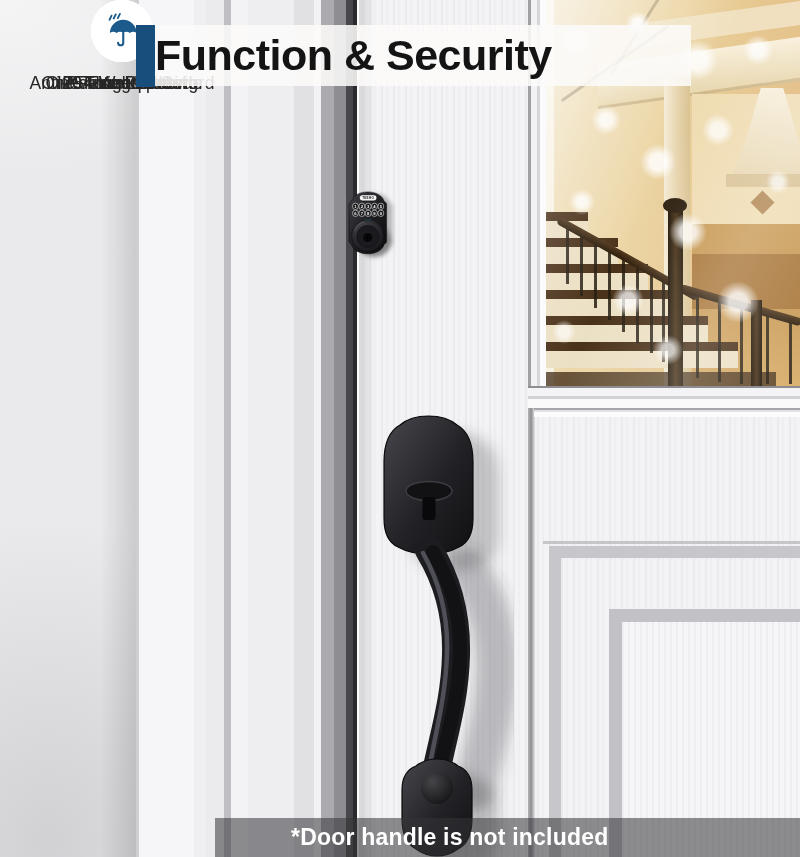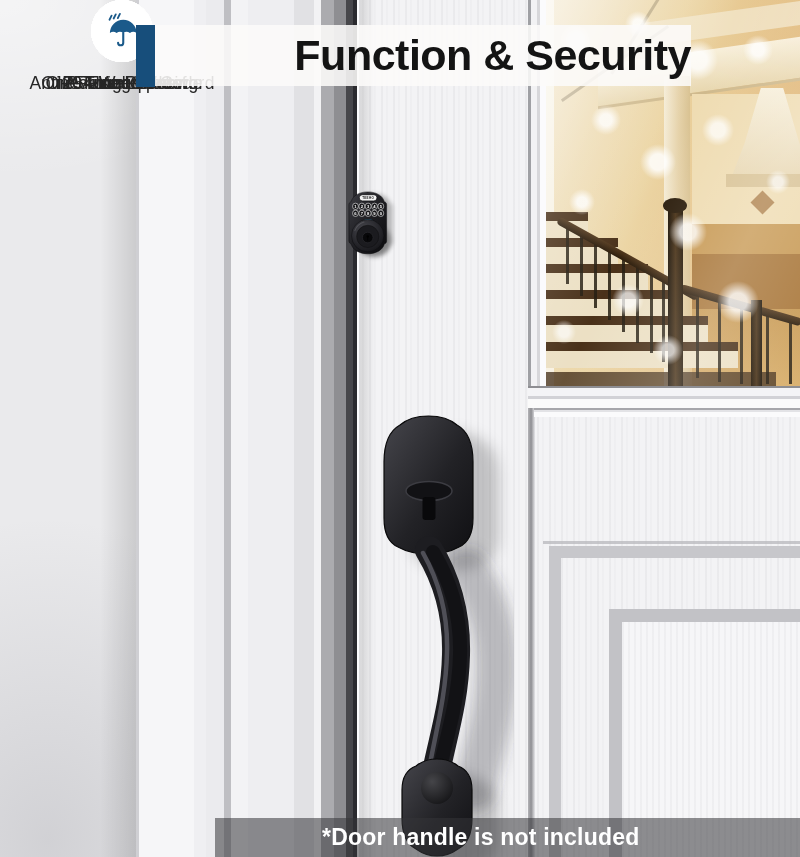--- a/index.html
+++ b/index.html
@@ -94,21 +94,21 @@
   .p-frame1{position:absolute;left:6px;top:5px;right:-26px;bottom:-26px;
     border:12px solid;border-color:#c7c7cb #ffffff #ffffff #c7c7cb;}
   .p-frame2{position:absolute;left:66px;top:68px;right:-26px;bottom:-26px;
     border:13px solid;border-color:#c2c2c6 #ffffff #ffffff #c2c2c6;
     background:
       repeating-linear-gradient(90deg, rgba(120,120,128,.06) 0 2px, rgba(0,0,0,0) 2px 6px),
       #f6f6f8;}
 
   
   .title-band{position:absolute;left:155px;top:25px;width:536px;height:61px;
-    background:rgba(252,251,249,.88);display:flex;align-items:center;justify-content:flex-end;z-index:20;}
+    background:rgba(252,251,249,.88);display:flex;align-items:center;justify-content:flex-start;z-index:20;}
   .title-text{font-size:43px;font-weight:800;letter-spacing:-.5px;color:#141414;}
   .accent-bar{position:absolute;left:136px;top:25px;width:19px;height:62px;background:#174e7b;z-index:21;}
 
   
   .feat{position:absolute;left:20px;width:204px;display:flex;flex-direction:column;align-items:center;z-index:15;}
   .feat .circle{width:62px;height:62px;border-radius:50%;background:#ffffff;display:flex;align-items:center;justify-content:center;}
   .feat .circle svg{width:40px;height:40px;display:block;}
   .feat .label{margin-top:11px;font-size:17.5px;letter-spacing:.2px;color:#262626;white-space:nowrap;}
   .feat:nth-of-type(1){top:134px;} .feat:nth-of-type(2){top:237px;} .feat:nth-of-type(3){top:340px;}
   .feat:nth-of-type(4){top:446px;} .feat:nth-of-type(5){top:545px;} .feat:nth-of-type(6){top:646px;}
@@ -116,21 +116,21 @@
   .ic{stroke:#1b5a8a;fill:none;stroke-linecap:round;stroke-linejoin:round;}
   .icf{fill:#1b5a8a;stroke:none;}
 
   
   .lock-svg{position:absolute;left:330px;top:140px;z-index:10;}
   .handle-svg{position:absolute;left:360px;top:400px;z-index:10;}
 
   
   .caption-band{position:absolute;left:215px;top:818px;width:585px;height:39px;
     background:rgba(52,52,56,.55);display:flex;align-items:center;z-index:25;}
-  .caption-text{padding-left:107px;font-size:23px;font-weight:700;color:#ffffff;letter-spacing:.2px;}
+  .caption-text{padding-left:76px;font-size:23px;font-weight:700;color:#ffffff;letter-spacing:.2px;}
 </style>
 </head>
 <body>
 
 <div class="stage">
 
   <div class="wall"></div>
   <div class="wall-edge-shadow"></div>
   <div class="casing"></div>
   <div class="door"></div>

